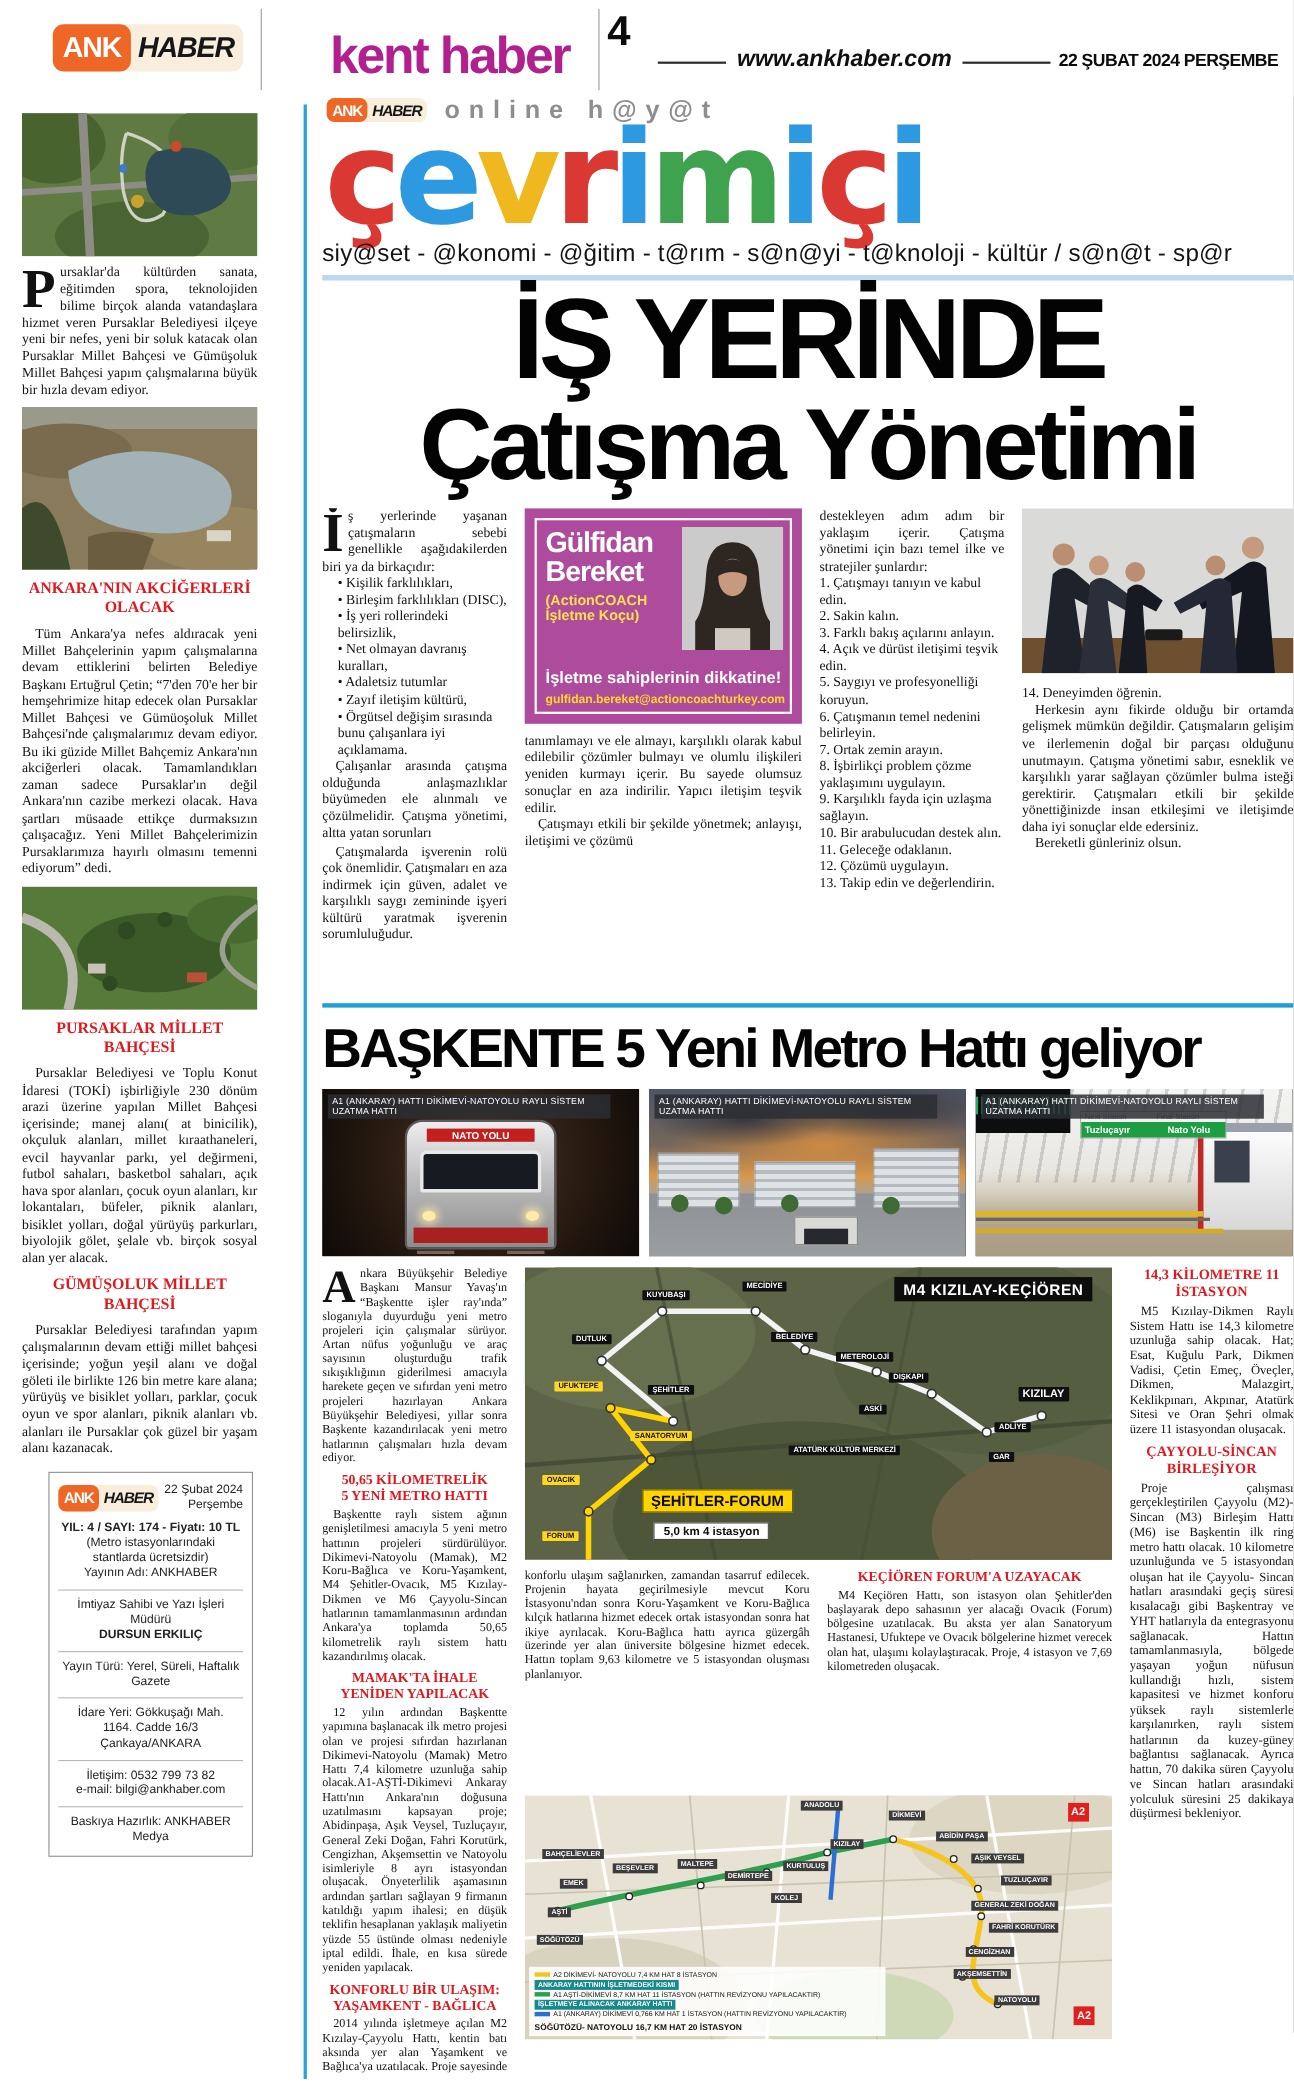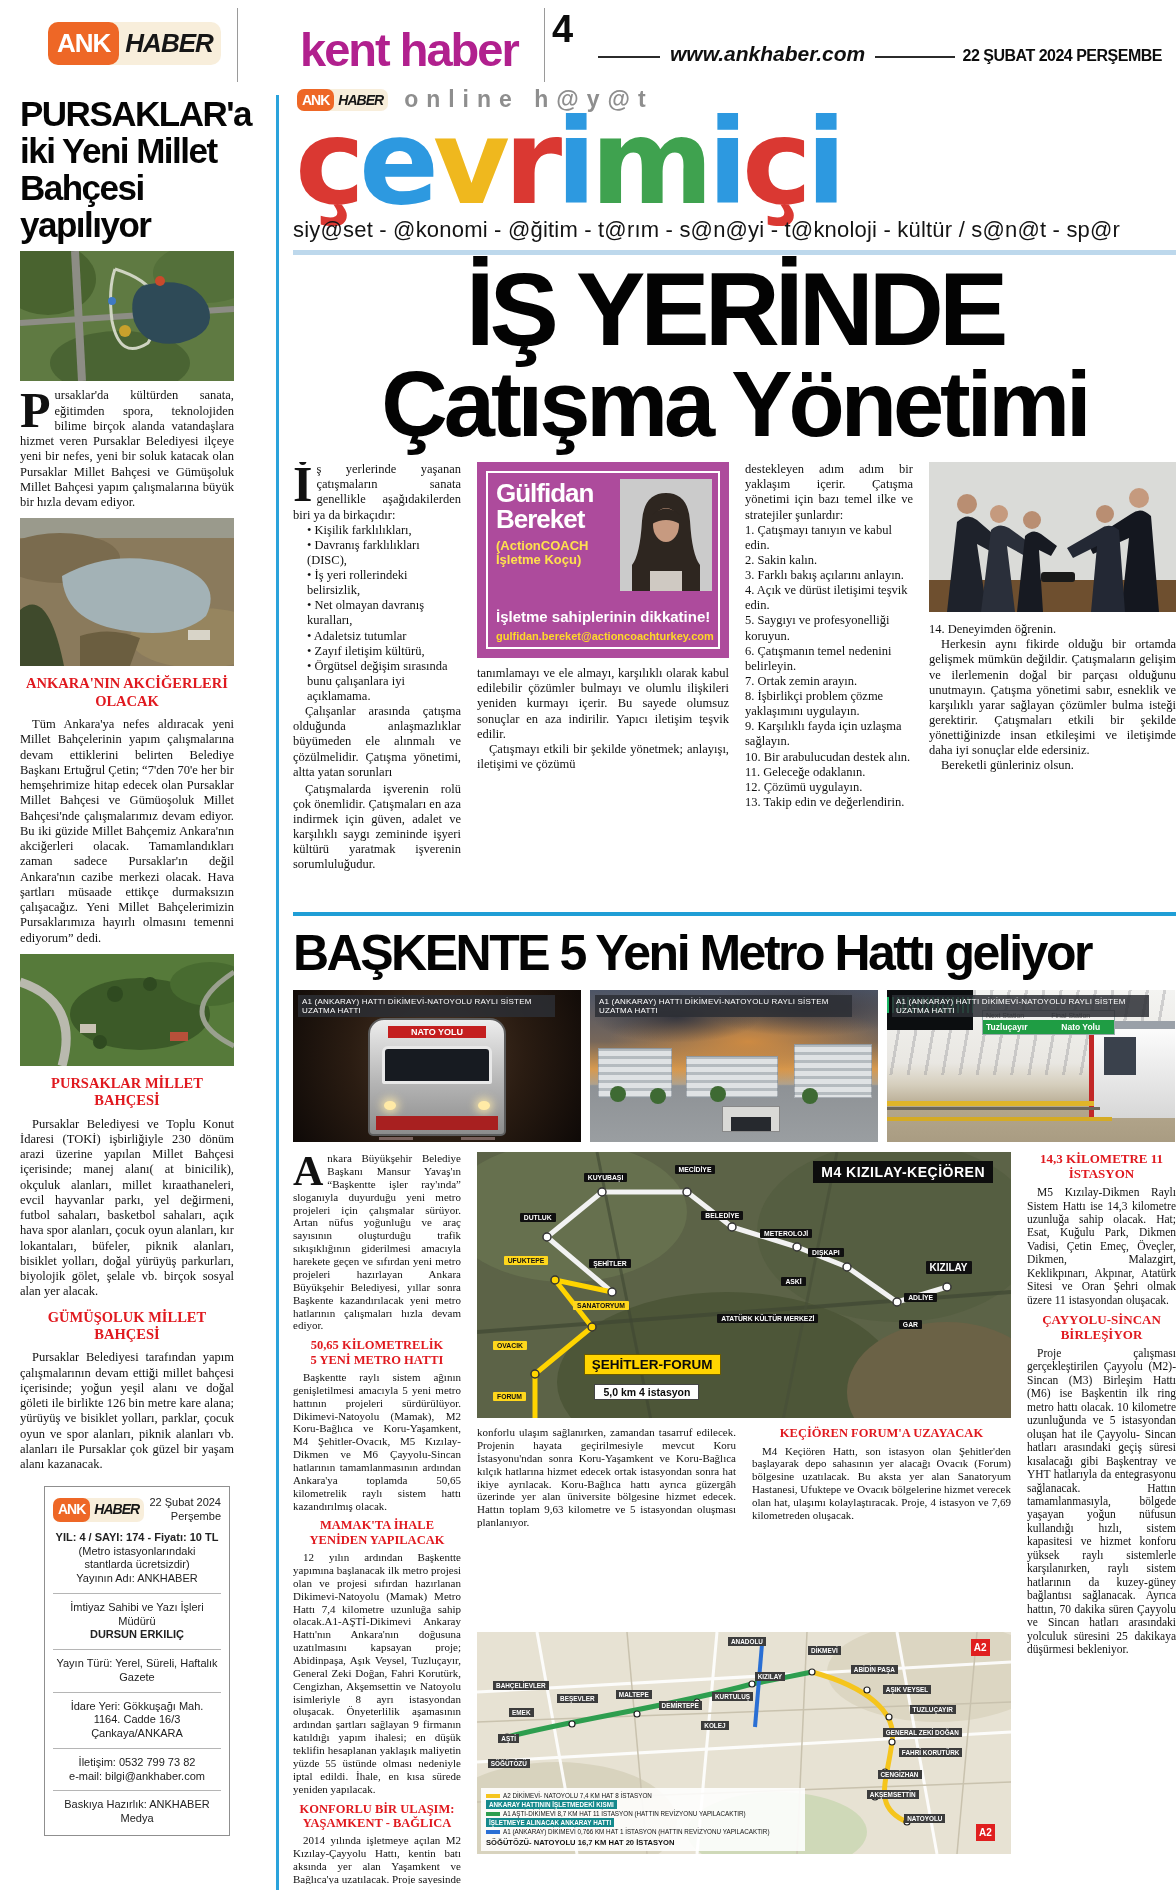--- a/index.html
+++ b/index.html
@@ -157,21 +157,20 @@
     <div class="vdiv" style="left:237px;"></div>
     <div class="kent">kent haber</div>
     <div class="vdiv" style="left:544px;"></div>
     <div class="pageno">4</div>
     <div class="hdr-rule"></div>
     <div class="site">www.ankhaber.com</div>
     <div class="hdr-date">22 ŞUBAT 2024 PERŞEMBE</div>
   </div>
 
   <div class="leftcol">
-    <div class="lh">PURSAKLAR'a iki Yeni Millet Bahçesi yapılıyor</div>
 
     <svg class="limg" width="214" height="130" viewBox="0 0 214 130" preserveAspectRatio="none">
       <rect width="214" height="130" fill="#5f7a42"></rect>
       <ellipse cx="28" cy="28" rx="48" ry="36" fill="#49632f"></ellipse>
       <ellipse cx="185" cy="22" rx="52" ry="30" fill="#54703a"></ellipse>
       <ellipse cx="100" cy="112" rx="70" ry="32" fill="#4a6433"></ellipse>
       <path d="M55,0 L62,130" stroke="#8d8d85" stroke-width="8" fill="none"></path>
       <path d="M0,72 L214,58" stroke="#8d8d85" stroke-width="6" fill="none"></path>
       <path d="M95,18 Q160,38 128,92 Q100,110 92,70 Q88,38 95,18" fill="none" stroke="#cfd4c2" stroke-width="3"></path>
       <path d="M122,35 Q172,22 188,55 Q198,82 160,92 Q124,97 114,70 Q108,45 122,35" fill="#2e4a57"></path>
@@ -271,23 +270,23 @@
       <span style="color: rgb(45, 153, 224);">i</span>
     </div>
     <div class="mast-sub">siy@set - @konomi - @ğitim - t@rım - s@n@yi - t@knoloji - kültür / s@n@t - sp@r</div>
     <div class="palerule"></div>
 
     <div class="bh1">İŞ YERİNDE</div>
     <div class="bh2">Çatışma Yönetimi</div>
 
     <div class="cgrid">
       <div>
-        <p class="jp"><span class="dropcap">İ</span><span>ş yerlerinde yaşanan çatışmaların sanata genellikle aşağıdakilerden biri ya da birkaçıdır:</span></p>
+        <p class="jp"><span class="dropcap">İ</span><span>ş yerlerinde yaşanan çatışmaların sebebi genellikle aşağıdakilerden biri ya da birkaçıdır:</span></p>
         <div class="bullet">Kişilik farklılıkları,</div>
-        <div class="bullet">Davranış farklılıkları (DISC),</div>
+        <div class="bullet">Birleşim farklılıkları (DISC),</div>
         <div class="bullet">İş yeri rollerindeki belirsizlik,</div>
         <div class="bullet">Net olmayan davranış kuralları,</div>
         <div class="bullet">Adaletsiz tutumlar</div>
         <div class="bullet">Zayıf iletişim kültürü,</div>
         <div class="bullet">Örgütsel değişim sırasında bunu çalışanlara iyi açıklamama.</div>
         <p class="jp ind">Çalışanlar arasında çatışma olduğunda anlaşmazlıklar büyümeden ele alınmalı ve çözülmelidir.  Çatışma yönetimi, altta yatan sorunları</p>
         <p class="jp ind" style="margin-top:2px;">Çatışmalarda işverenin rolü çok önemlidir. Çatışmaları en aza indirmek için güven, adalet ve karşılıklı saygı zemininde işyeri kültürü yaratmak işverenin sorumluluğudur.</p>
       </div>
 
       <div>

